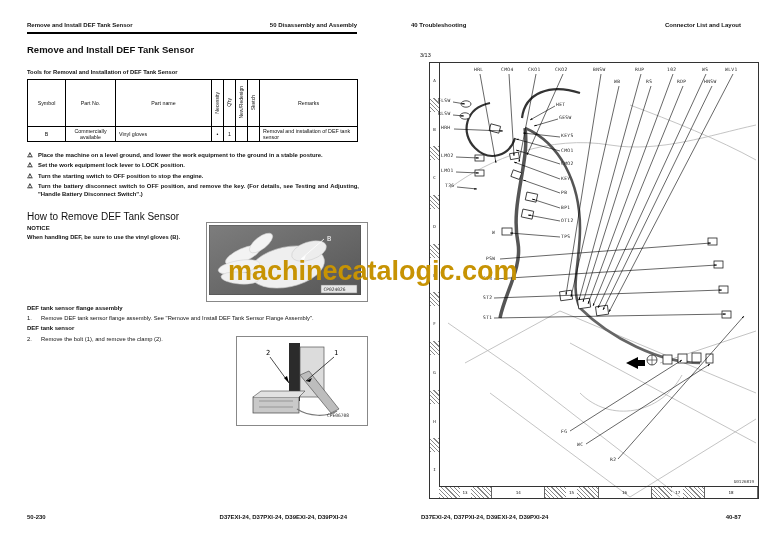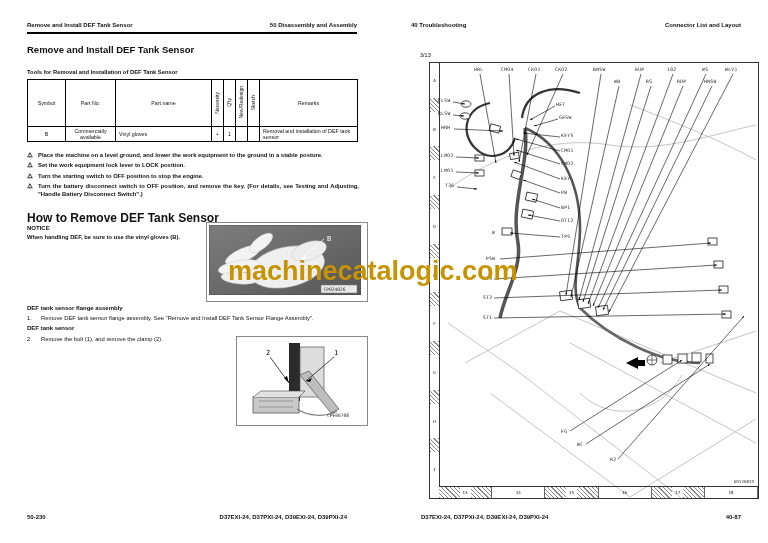--- a/index.html
+++ b/index.html
@@ -22,21 +22,21 @@
           font-size:5.3px;}
   .ptable td,.ptable th{border:0.8px solid #000;padding:1px;text-align:center;vertical-align:middle;
           font-weight:normal;line-height:1.15;}
   .ptable .hrow th{height:44px;}
   .vert{writing-mode:vertical-rl;transform:rotate(180deg);margin:0 auto;font-size:5px;}
   .cell-left{text-align:left !important;padding-left:3px !important;}
   .warns{position:absolute;top:152px;left:27px;width:332px;}
   .warn{display:flex;gap:3px;margin-bottom:3px;font-size:5.9px;font-weight:bold;line-height:1.25;
         text-align:justify;}
   .warn .wi{flex:0 0 8px;font-size:6.5px;line-height:1;}
-  .howto{position:absolute;top:211px;left:27px;font-size:12px;font-weight:bold;}
+  .howto{position:absolute;top:211px;left:27px;font-size:10px;font-weight:normal;}
   .notice-l{position:absolute;top:225px;left:27px;font-size:6px;font-weight:bold;}
   .notice-t{position:absolute;top:234px;left:27px;width:178px;font-size:5.8px;font-weight:bold;line-height:1.25;}
   .figbox{position:absolute;border:1px solid #888;background:#fff;padding:2px;}
   #fig1{top:222px;left:206px;width:156px;height:74px;}
   #fig2{top:336px;left:236px;width:126px;height:84px;}
   .steph{position:absolute;left:27px;font-size:6px;font-weight:bold;}
   .stept{position:absolute;left:27px;width:332px;font-size:5.8px;display:flex;gap:6px;}
   .stept .sn{flex:0 0 8px;}
 
   

